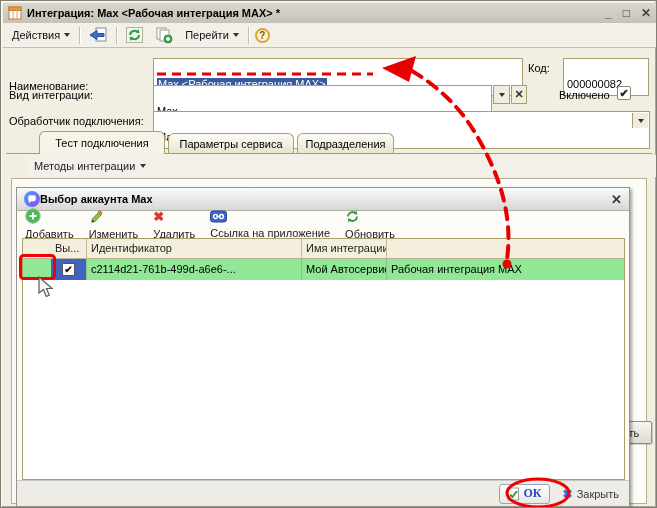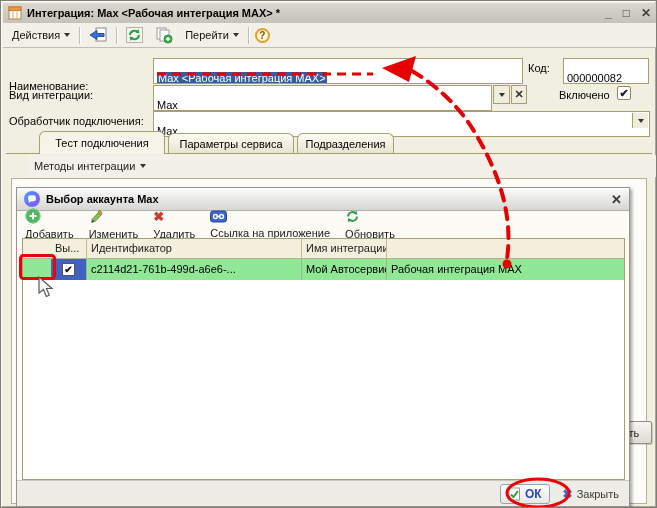--- a/index.html
+++ b/index.html
@@ -17,58 +17,58 @@
     background:linear-gradient(#dad7d0,#c5c2b9); display:flex; align-items:center; gap:5px; padding:4px 5px; }
   .title { font-weight:bold; font-size:11px; flex:1; white-space:nowrap; overflow:hidden; }
   .winbtns { display:flex; gap:11px; color:#45443f; font-weight:bold; font-size:12px; }
   .winbtns span { cursor:default; line-height:14px; }
   .toolbar { position:absolute; left:2px; top:22px; width:653px; height:25px;
     background:#f2f0e8; border-bottom:1px solid #c2bfb2; display:flex; align-items:center; gap:6px; padding:0 6px; }
   .tbtn { display:flex; align-items:center; gap:4px; padding:2px 3px; color:#111; }
   .sep { width:1px; height:17px; background:#c2bfb2; box-shadow:1px 0 0 #fff; }
   .tri { width:0; height:0; border-left:3.5px solid transparent; border-right:3.5px solid transparent; border-top:4px solid #333; display:inline-block; }
   .label { position:absolute; white-space:nowrap; color:#000; }
-  .input { position:absolute; background:#fff; border:1px solid #a89e6e; height:16px; line-height:15px; padding:12px 3px; white-space:nowrap; overflow:hidden; }
+  .input { position:absolute; background:#fff; border:1px solid #a89e6e; height:16px; line-height:15px; padding:18px 3px; white-space:nowrap; overflow:hidden; }
   .sel { background:var(--sel-blue,#3a5a9e); color:#fff; padding:0 1px; }
   .mini-btn { position:absolute; width:17px; height:19px; background:#f1eddc; border:1px solid #a89e6e; display:flex; align-items:center; justify-content:center; }
   .checkbox { position:absolute; width:14px; height:14px; background:#fff; border:1px solid #8f8868; border-radius:2px; display:flex; align-items:center; justify-content:center; font-size:11px; font-weight:bold; color:#222; }
   
   .tab { position:absolute; height:20px; top:132px; border:1px solid #a89e6e; border-bottom:none; border-radius:6px 6px 0 0;
     display:flex; align-items:center; justify-content:center; background:linear-gradient(#fdfbf4,#e8e4d1); z-index:1;margin-left:30px; }
   .tab.active { top:130px; height:23px; background:#f6f3e9; z-index:3; }
   .tabline { position:absolute; left:5px; width:646px; top:152px; height:1px; background:#a89e6e; z-index:2; }
   .methods-bar { position:absolute; left:6px; top:154px; width:644px; height:22px; background:#f2f0e9;
     display:flex; align-items:center; gap:5px; padding:0 7px; color:#222;margin-left:20px; }
   .page-white { position:absolute; left:10px; top:177px; width:636px; height:326px; background:#fcfcf8; border:1px solid #b9b093; }
   .main-close-btn { position:absolute; left:583px; top:420px; width:68px; height:23px;
     background:linear-gradient(#f7f5ef,#dedbd2); border:1px solid #8f8d84; border-radius:2px;
     display:flex; align-items:center; justify-content:center; color:#222; box-shadow:1px 1px 0 rgba(0,0,0,.15); }
   
   .dialog { position:absolute; left:15px; top:186px; width:614px; height:320px; background:#fcfbf6;
     border:1px solid #96948c; box-shadow:2px 2px 3px rgba(0,0,0,.35); z-index:10; }
   .dlg-titlebar { position:absolute; left:0; top:0; right:0; height:23px;
     background:linear-gradient(#fbfbfb,#d6d6d4); border-bottom:1px solid #b0afa8;
-    display:flex; align-items:center; gap:6px; padding:0 7px; }
+    display:flex; align-items:center; padding:0 7px; }
   .dlg-title { font-weight:bold; font-size:11px; flex:1; }
   .dlg-close { font-weight:bold; font-size:13px; color:#3a3a3a; cursor:default; }
   .dlg-toolbar { position:absolute; left:0; top:24px; right:0; height:24px; background:#fcfbf6;
     display:flex; align-items:center; gap:15px; padding:0 8px; }
   .ti { display:flex; align-items:flex-start; gap:4px; color:#1a1a1a; white-space:nowrap;flex-direction:column; }
   .dlg-table { position:absolute; left:5px; top:50px; width:603px; height:242px; border:1px solid #a89e6e; background:#fff; overflow:hidden; }
   .thead { display:flex; height:20px; background:#f3efdc; border-bottom:1px solid #b9b194; color:#222; }
   .thead > div { padding:3px 0 0 4px; border-right:1px solid #c2ba97; overflow:hidden; white-space:nowrap; }
   .trow { display:flex; height:21px; background:var(--row-green,#90e795); }
   .trow > div { padding:4px 0 0 4px; border-right:1px solid #94bd90; overflow:hidden; white-space:nowrap; }
   .c1 { width:36px; flex:none;margin-left:28px; } .c2 { width:215px; flex:none; } .c3 { width:85px; flex:none; } .c4 { flex:1; border-right:none !important; }
   .cell-check { background:#3f63bf !important; display:flex; align-items:center; justify-content:center; padding:0 !important; }
   .row-checkbox { width:13px; height:13px; background:#fff; border:1px solid #555; display:flex; align-items:center; justify-content:center; font-size:10px; font-weight:bold; color:#111; }
   .dlg-footer { position:absolute; left:0; right:0; bottom:0; height:26px; background:#edece6; border-top:1px solid #cbc8be;
     display:flex; align-items:center; justify-content:flex-end; gap:13px; padding:0 10px; }
   .ok-btn { display:flex; align-items:center; gap:4px; height:20px; padding:0 7px;
-    background:linear-gradient(#ffffff,#e9e7e1); border:1px solid #8fa5c8; border-radius:3px; }
+    background:linear-gradient(#ffffff,#e9e7e1); border:1px solid #8fa5c8; border-radius:3px;font-family:Liberation Serif, serif; }
   .ok-btn .ok-text { color:var(--ok-blue,#2a46c8); font-weight:bold; font-size:12px; }
   .close-link { display:flex; align-items:center; gap:4px; color:#3a3a3a; }
   .blue-x { color:#3a68d8; font-weight:bold; font-size:12px; }
   .red-x { color:#d03c30; font-weight:bold; font-size:13px; }
   
   #annotations { position:absolute; left:0; top:0; z-index:20; pointer-events:none; }
   #cursor { position:absolute; left:37px; top:275px; z-index:21; pointer-events:none; }
   .icon { display:inline-flex; align-items:center; justify-content:center; }
   .help-badge { width:15px; height:15px; border-radius:50%; background:#fdf4d2; border:2px solid #e0a02c;
     display:inline-flex; align-items:center; justify-content:center; font-size:10px; font-weight:bold; color:#7a5410; }

